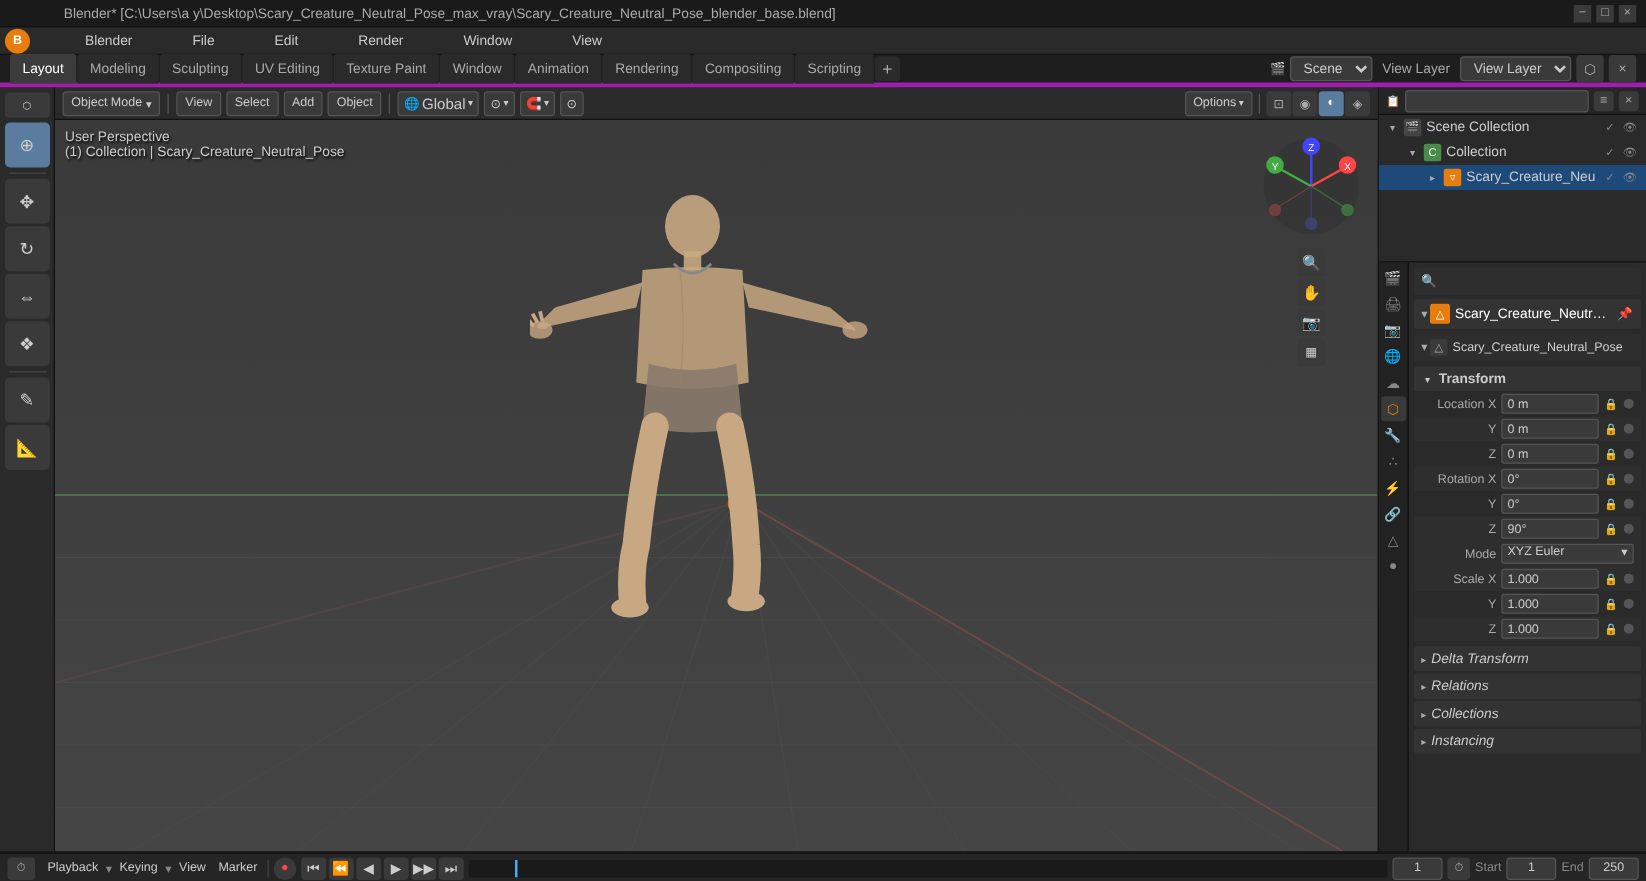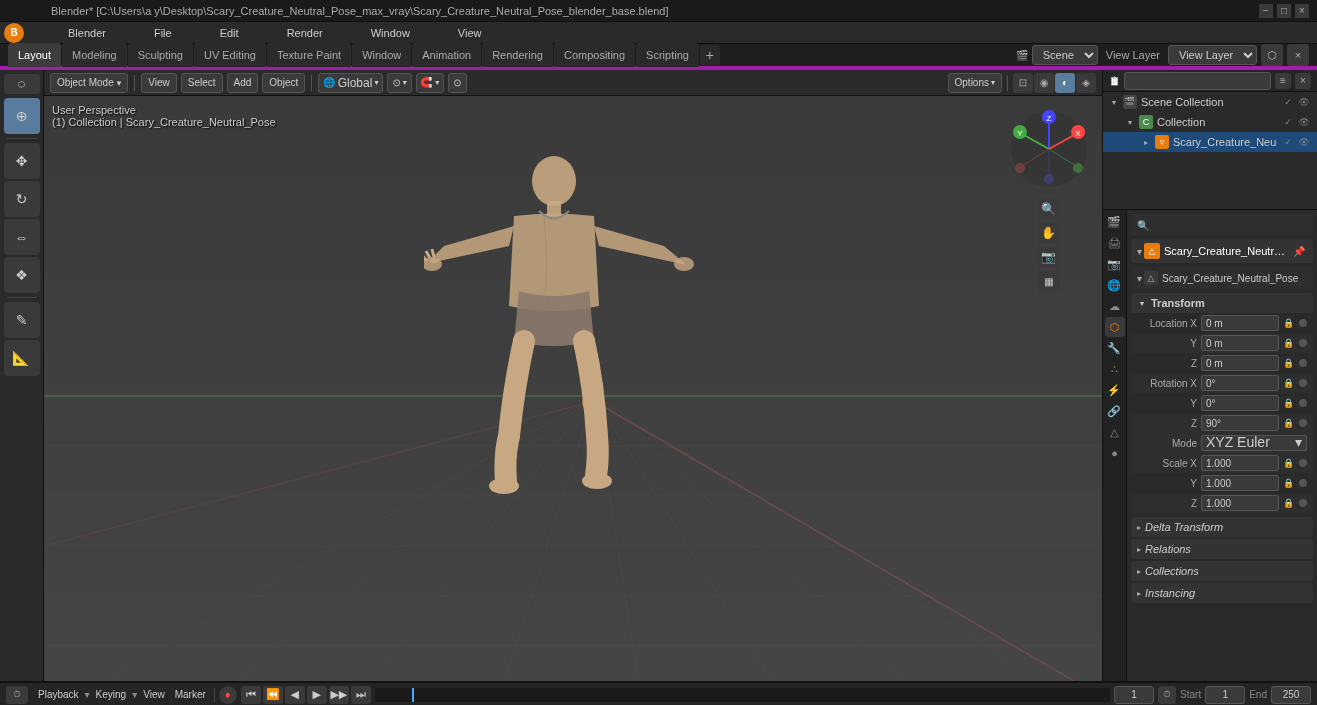--- a/index.html
+++ b/index.html
@@ -458,23 +458,23 @@
       gap: 4px;
     }
     .prop-mode-label { width: 60px; font-size: 10px; color: #aaa; text-align: right; }
     .prop-mode-select {
       flex: 1;
       height: 16px;
       background: #3a3a3a;
       border: 1px solid #555;
       border-radius: 2px;
       color: #ccc;
-      font-size: 14px;
-      cursor: pointer;
-      display: flex; align-items: flex-end; padding: 0 4px;
+      font-size: 10px;
+      cursor: pointer;
+      display: flex; align-items: flex-start; padding: 0 4px;
       justify-content: space-between;
     }
 
     
     .collapsible-section {
       background: #2e2e2e;
       border-radius: 3px;
       margin-bottom: 2px;
     }
     .collapsible-header {

